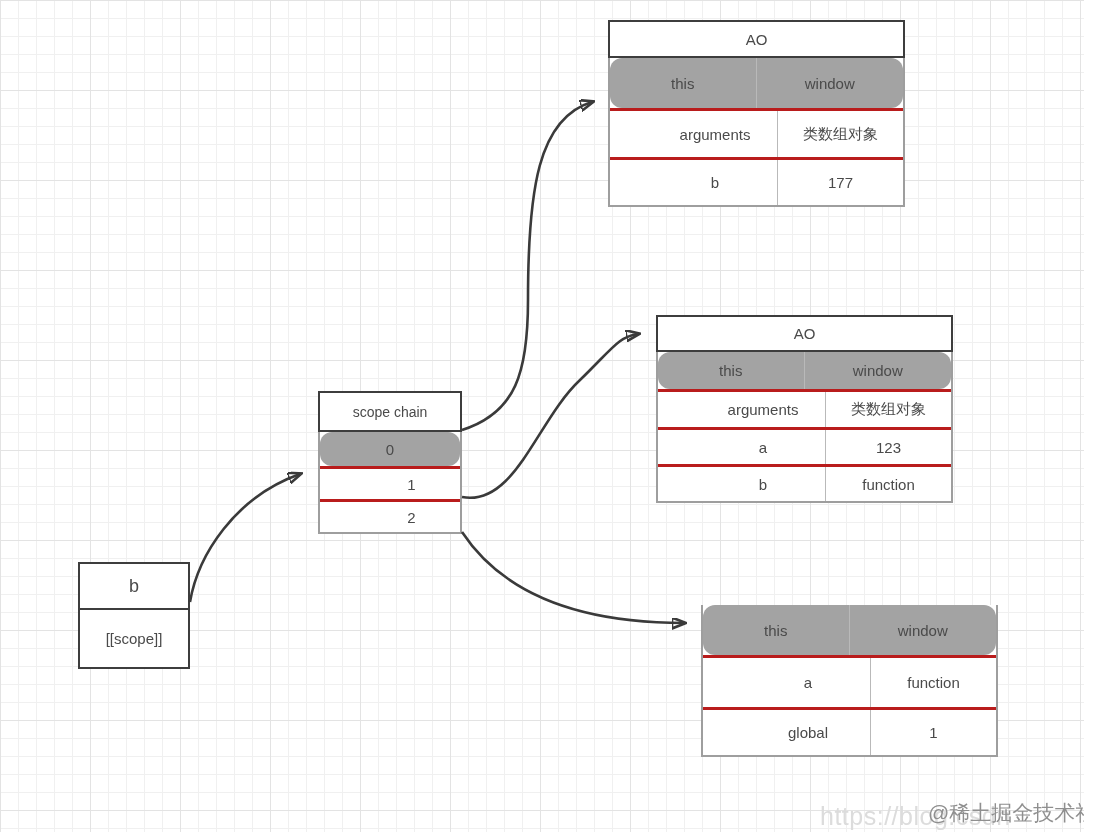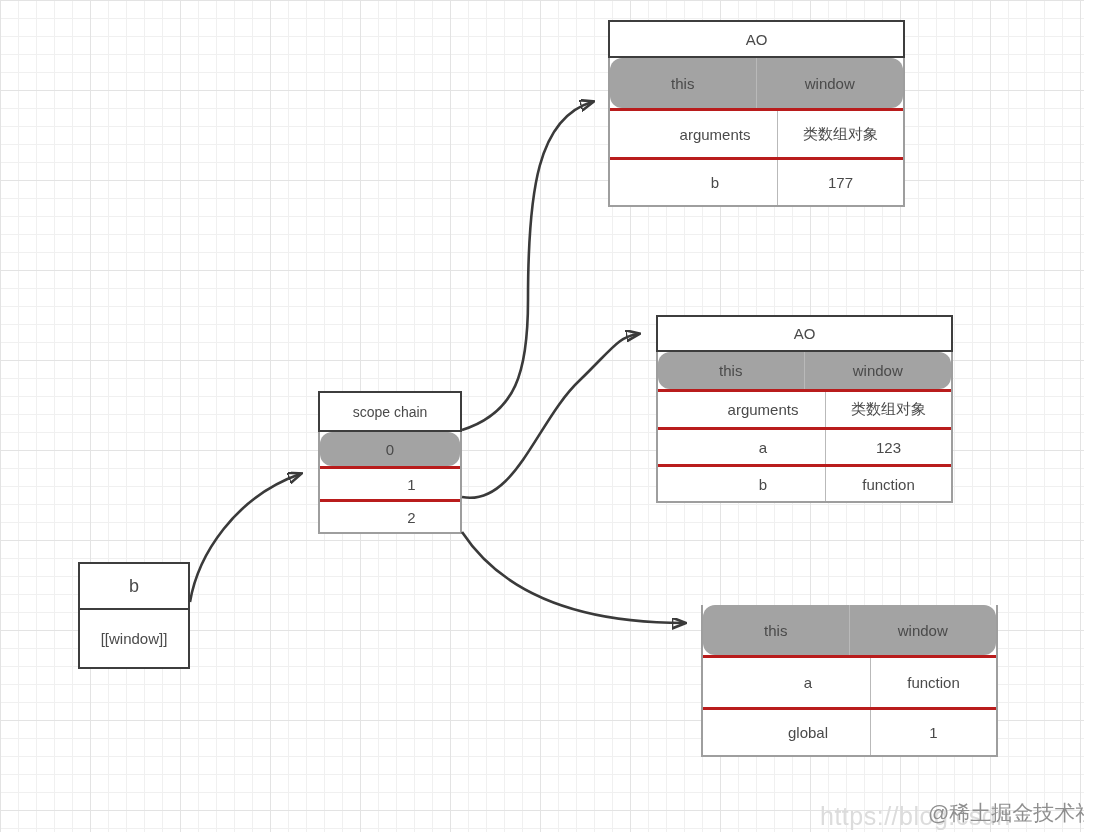--- a/index.html
+++ b/index.html
@@ -146,21 +146,21 @@
       <div class="drow" style="height:33px">
         <div class="dcell">2</div>
       </div>
     </div>
   </div>
 
   <div class="dtable" style="left:78px;top:562px;width:112px">
     <div class="dtitle bbox-title" style="height:48px">b</div>
     <div class="dbody dark">
       <div class="drow" style="height:57px">
-        <div class="dcell">[[window]]</div>
+        <div class="dcell">[[scope]]</div>
       </div>
     </div>
   </div>
 
   <div class="watermark-url">https://blog.csdn</div>
   <div class="watermark-handle">@稀土掘金技术社区</div>
 
 </div>
 
 </body></html>

